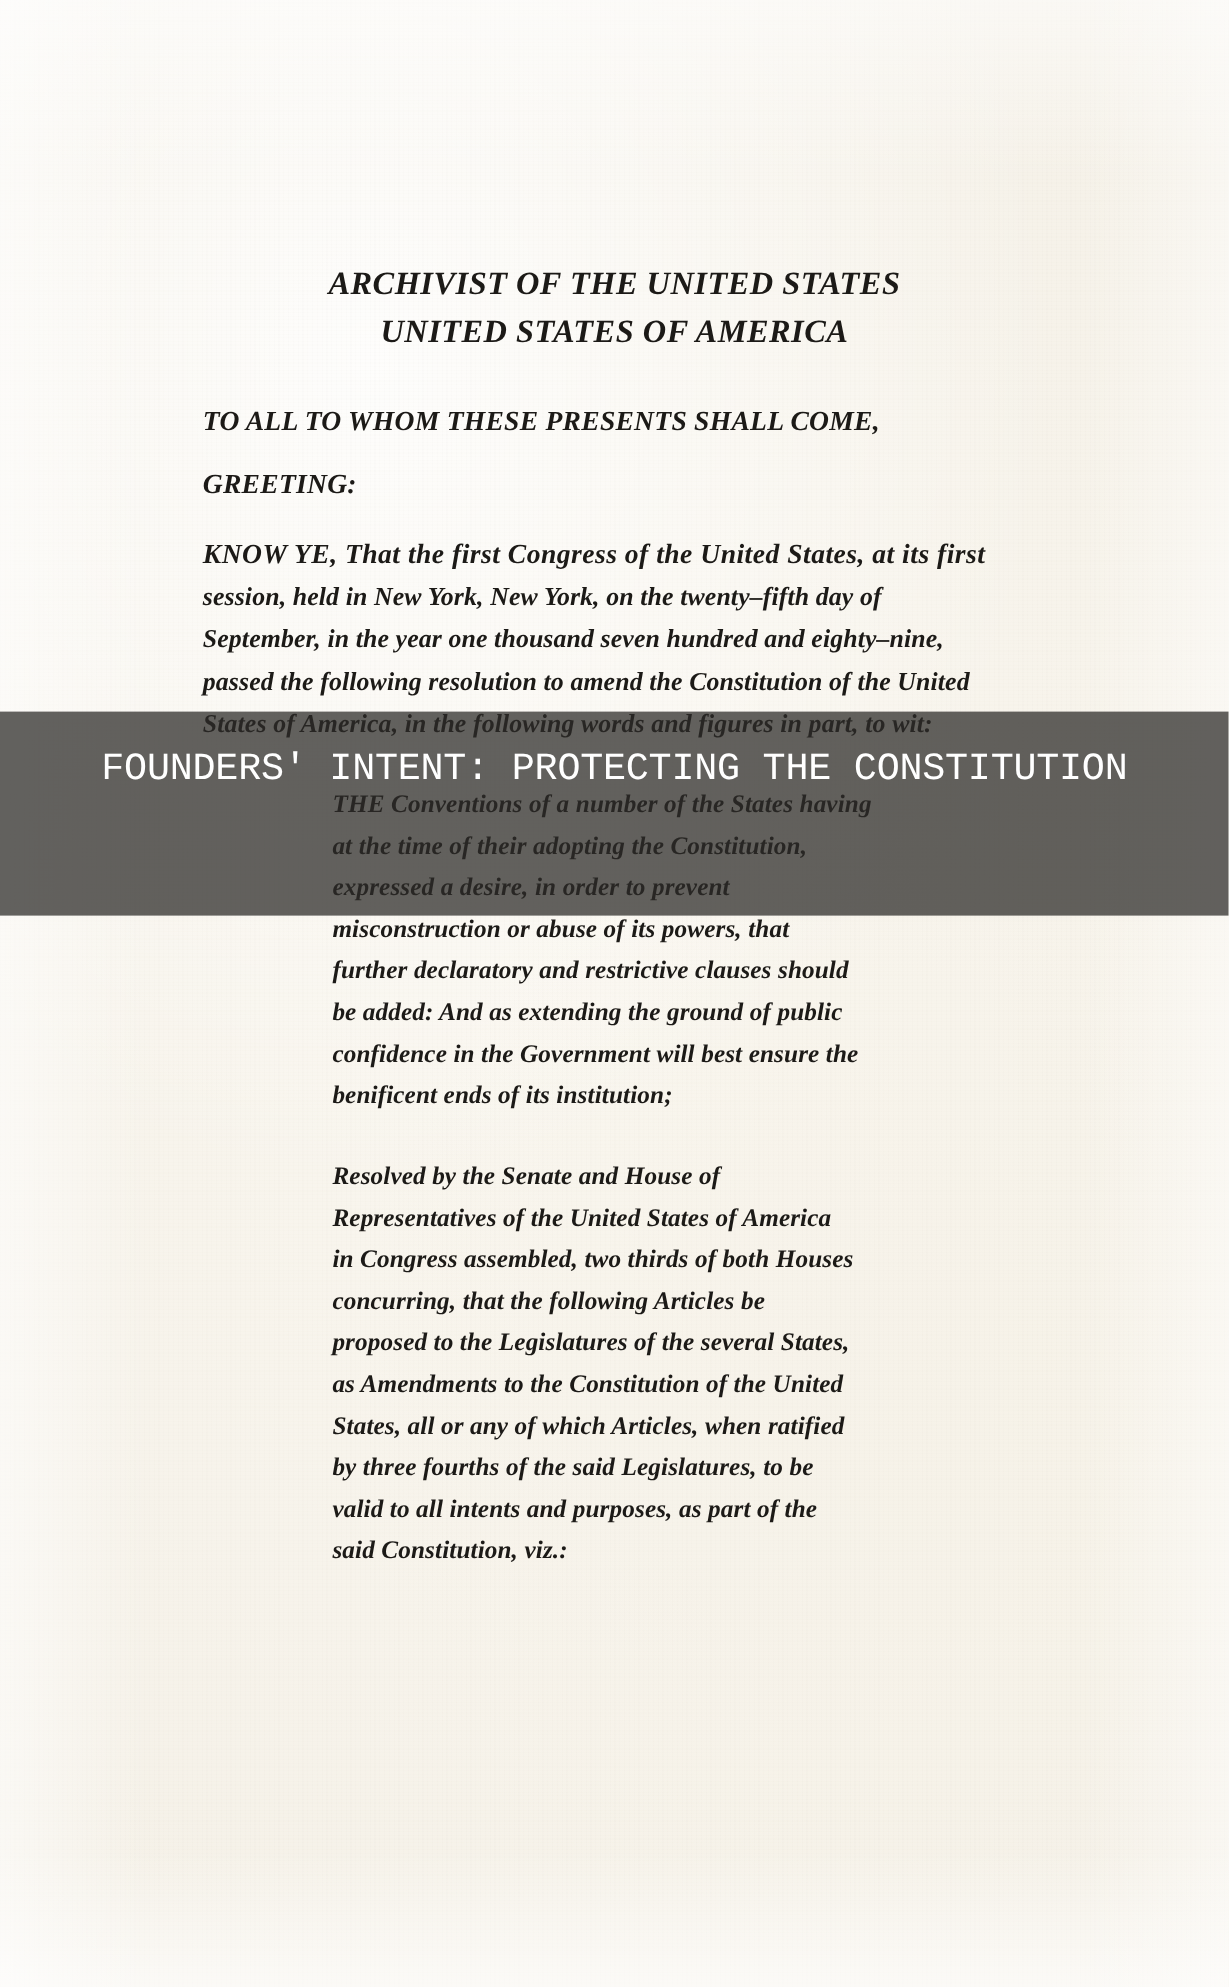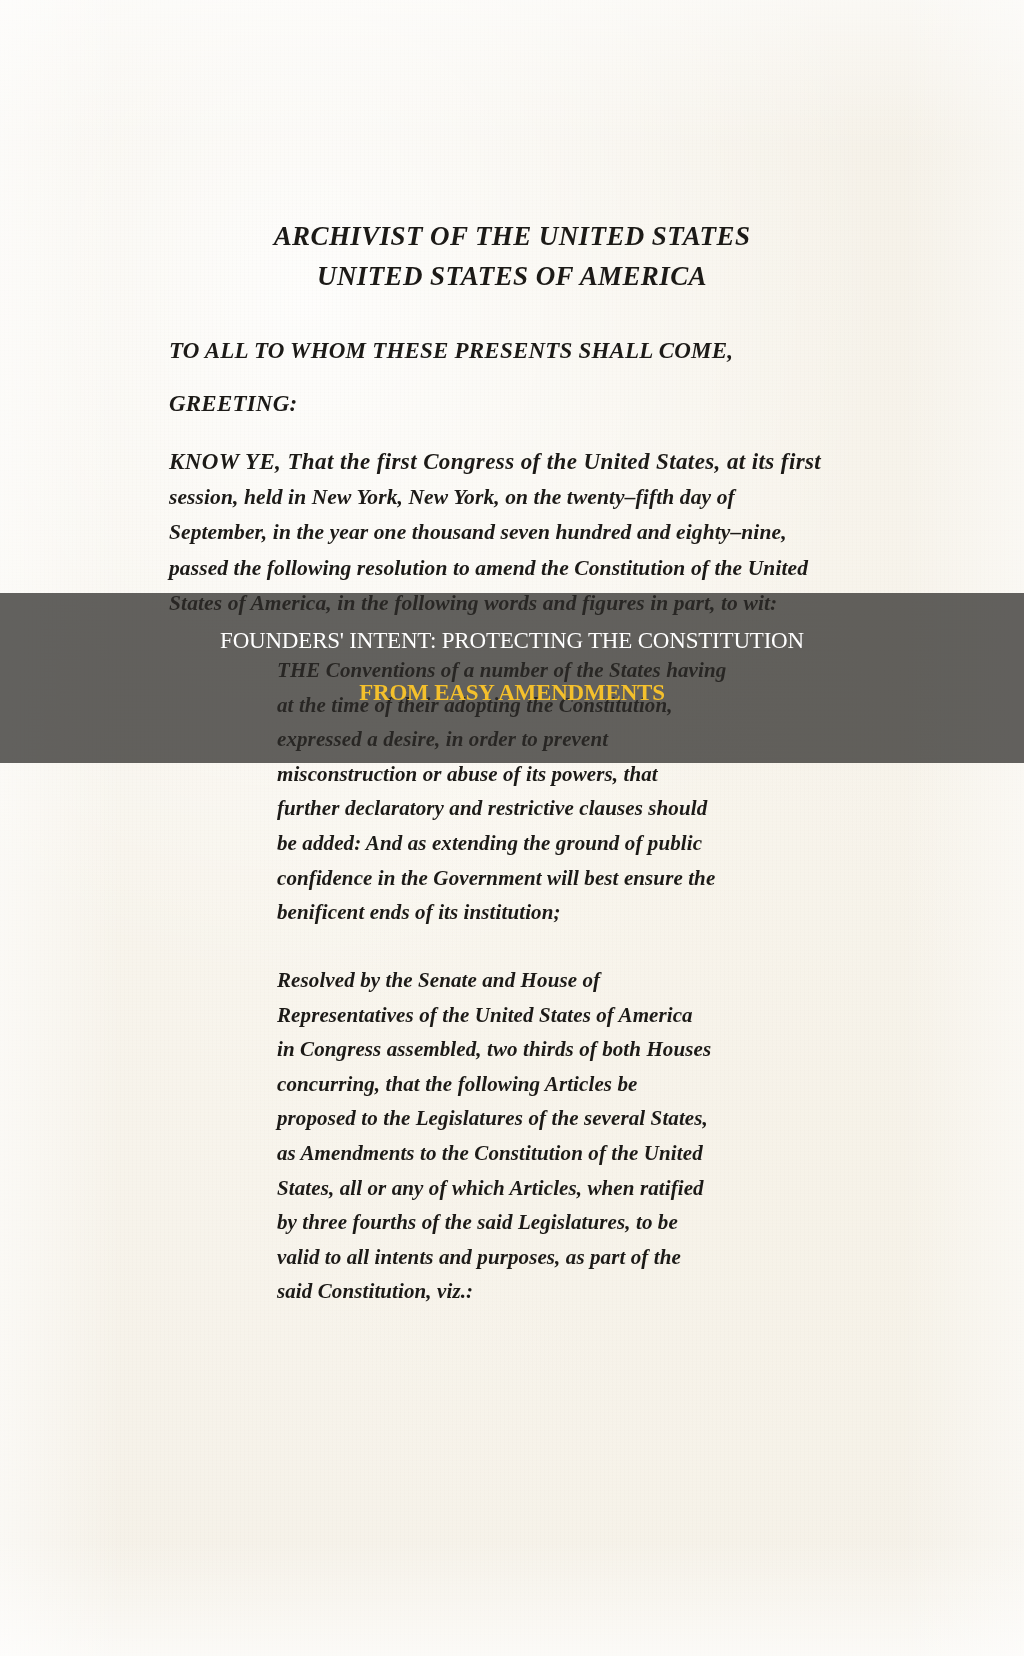--- a/index.html
+++ b/index.html
@@ -117,24 +117,24 @@
     height: 170px;
     background: rgba(45, 43, 40, 0.74);
     display: flex;
     flex-direction: column;
     align-items: center;
     justify-content: flex-start;
     padding-top: 22px;
     box-sizing: border-box;
   }
   .overlay-line {
-    font-family: Liberation Serif, serif;
+    font-family: Liberation Mono, monospace;
     font-style: normal;
     font-weight: 400;
-    font-size: 23px;
+    font-size: 32px;
     letter-spacing: -0.2px;
     line-height: 52px;
     text-align: right;
     white-space: nowrap;
   }
   .overlay-line.primary { color: #ffffff; }
   .overlay-line.accent  { color: #f4c02c; font-weight: 700; }
 </style>
 </head>
 <body>
@@ -184,16 +184,15 @@
       <span class="ln">valid to all intents and purposes, as part of the</span>
       <span class="ln">said Constitution, viz.:</span>
     </div>
 
   </div>
 
   <div class="edge-fade"></div>
 
   <div class="overlay">
     <div class="overlay-line primary">FOUNDERS' INTENT: PROTECTING THE CONSTITUTION</div>
-    <div class="overlay-line accent">FROM EASY AMENDMENTS</div>
   </div>
 
 </div>
 
 </body></html>

